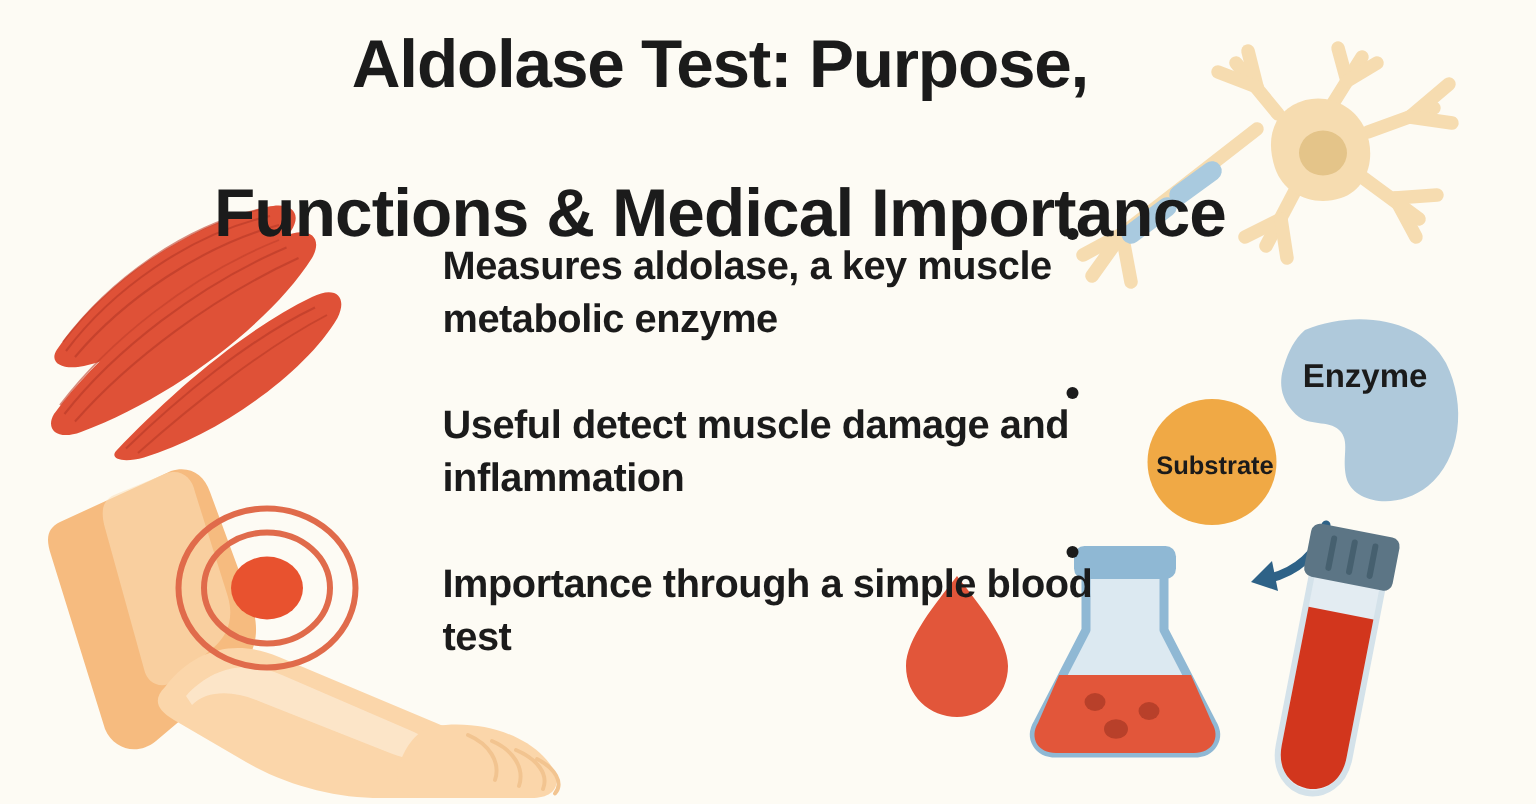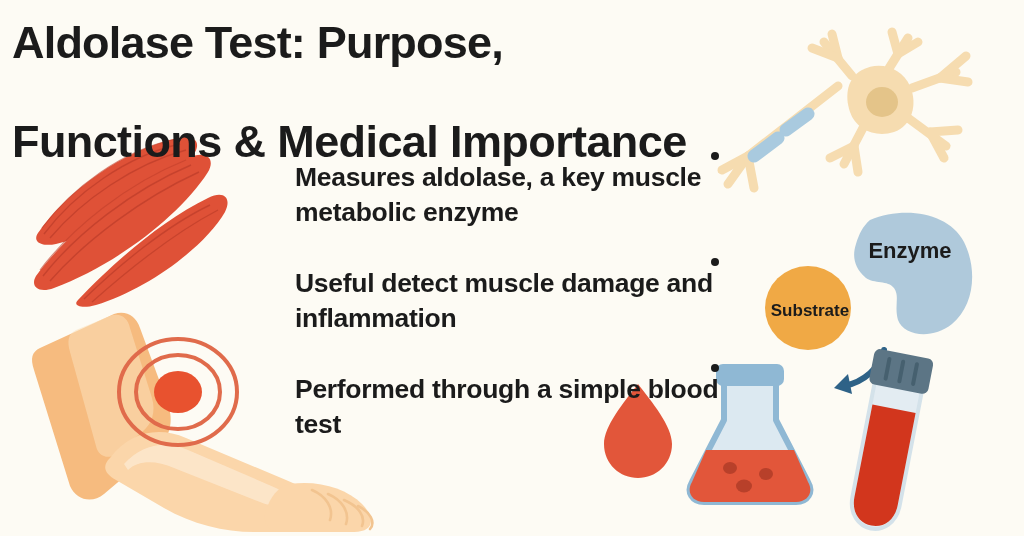--- a/index.html
+++ b/index.html
@@ -14,23 +14,24 @@
     height: 536px;
     background: #FDFBF4;
     overflow: hidden;
     font-family: "Liberation Sans", sans-serif;
     -webkit-font-smoothing: antialiased;
   }
 
   
   .title-block {
     position: absolute;
-    left: 12px;
+    left: 0;
     top: 16px;
     width: 960px;
+    text-align: center;
     z-index: 6;
     pointer-events: none;
   }
   .title-line {
     display: block;
     color: #1B1B1B;
     font-weight: 700;
     font-size: 45px;
     line-height: 54px;
     letter-spacing: -0.8px;
@@ -106,21 +107,21 @@
     </div>
 
     <div class="bullet-item">
       <span class="bullet-dot"></span>
       <span class="bullet-text">Useful detect muscle damage and inflammation</span>
     </div>
 
 
     <div class="bullet-item">
       <span class="bullet-dot"></span>
-      <span class="bullet-text">Performed through a simple blood test</span>
+      <span class="bullet-text">Importance through a simple blood test</span>
     </div>
 
   </div>
 
   <div class="art" id="muscle-fibers">
     <svg width="230" height="180" viewBox="0 0 230 180">
       <g>
 
         <path d="M10,105 C40,62 95,22 150,10 C166,6 174,14 166,26 C140,62 78,104 28,116 C14,119 4,114 10,105 Z" fill="#DF5137"></path>
         <path d="M16,106 C46,66 98,28 152,16" stroke="#C2402B" stroke-width="1.4" fill="none" opacity="0.85"></path>

